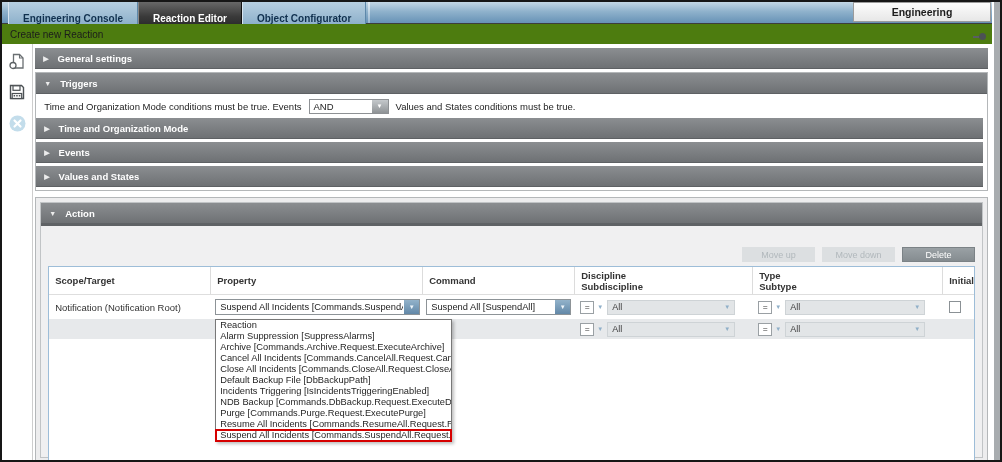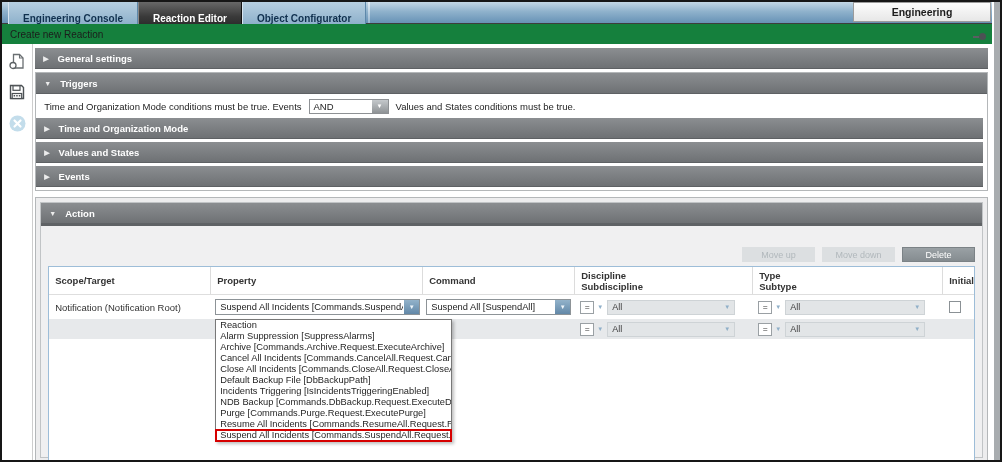--- a/index.html
+++ b/index.html
@@ -21,21 +21,21 @@
   .tab.active { background:linear-gradient(180deg,#686868 0%,#3a3a3a 45%,#1d1d1d 100%);
                 color:#fff; border-left:1px solid #888; border-right:1px solid #111; }
   .tab-sep { width:2px; margin-left:2px; background:linear-gradient(180deg,#e4eef5,#9ab8d0); }
   .mode-box { position:absolute; right:9px; top:0; bottom:1px; width:138px;
               background:linear-gradient(180deg,#fcfcfc,#e7e7e7); border:1px solid #9b9b9b;
               display:flex; align-items:center; justify-content:center;
               font-size:10.5px; font-weight:bold; color:#1c1c1c; }
 
   
   .subheader { position:relative; height:20px; display:flex; align-items:center;
-               padding-left:8px; background:#15803d; }
+               padding-left:8px; background:#4d7c0f; }
   .page-title { font-size:10px; color:#1c1c1c; }
   .pin { position:absolute; right:14px; top:9px; width:13px; height:7px; cursor:pointer; }
   .pin .pin-line { position:absolute; left:0; top:3px; width:6px; height:2px; background:#5a5f62; }
   .pin .pin-dot { position:absolute; right:0; top:0; width:7px; height:7px; border-radius:50%;
                   background:#4c5154; }
 
   
   .body { display:flex; height:416px; }
   .left-toolbar { width:40px; border-right:1px solid #cdcdcd; display:flex; flex-direction:column;
                   align-items:center; padding-top:8px; gap:13px; background:#fff; }
@@ -204,25 +204,25 @@
             <span class="btn-arrow-gray">▼</span>
           </span>
           <span>Values and States conditions must be true.</span>
         </div>
         <div class="secbar subbar">
           <span class="arr">▶</span>
           <span>Time and Organization Mode</span>
         </div>
         <div class="secbar subbar">
           <span class="arr">▶</span>
-          <span>Values and States</span>
+          <span>Events</span>
         </div>
         <div class="secbar subbar">
           <span class="arr">▶</span>
-          <span>Events</span>
+          <span>Values and States</span>
         </div>
       </div>
 
       <div class="group output-group">
         <div class="output-content">
 
           <div class="action-group">
             <div class="secbar action-bar">
               <span class="arr">▼</span>
               <span>Action</span>

